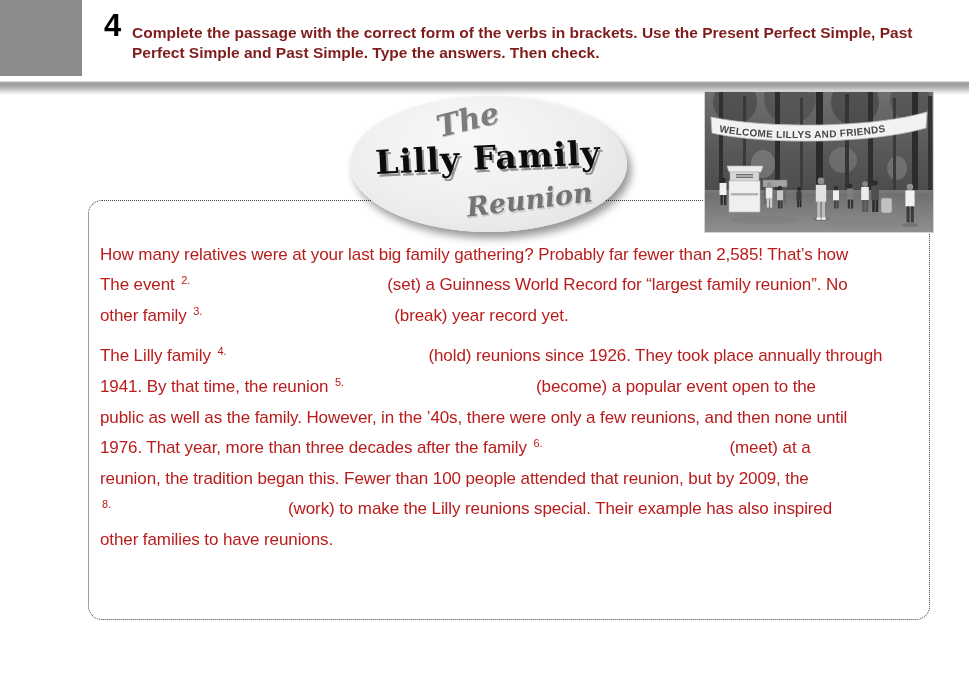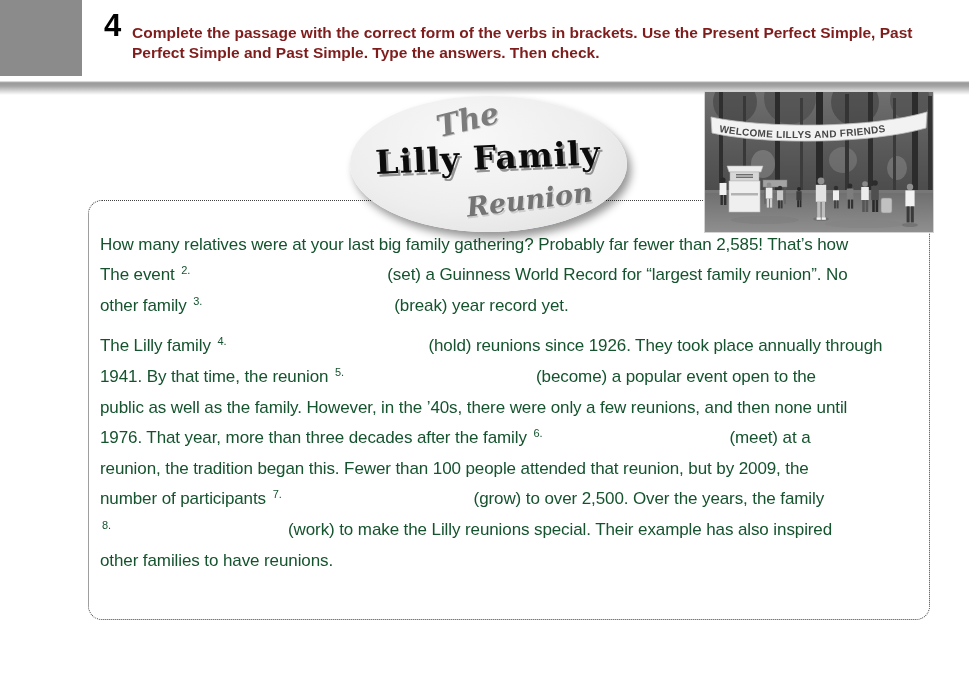--- a/index.html
+++ b/index.html
@@ -31,22 +31,22 @@
   .logo-sub{position:absolute;left:116px;top:88px;font-family:"DejaVu Serif",serif;
             font-style:italic;font-weight:bold;font-size:27px;color:#747474;
             transform:rotate(-7deg);text-shadow:1px 2px 0 #cccccc;}
 
   
   .photo{position:absolute;left:705px;top:92px;width:228px;height:140px;margin:0;
          box-shadow:0 0 0 1px #d2d2d2;}
   .photo svg{display:block;}
 
   
-  .passage{position:absolute;left:100px;top:230px;width:826px;
-           font-size:17px;line-height:30px;color:#14532d;letter-spacing:-0.1px;}
+  .passage{position:absolute;left:100px;top:240px;width:826px;
+           font-size:17px;line-height:30px;color:#b91c1c;letter-spacing:-0.1px;}
   .paragraph{margin:0 0 9px 0;}
   .pline{white-space:nowrap;}
   .supnum{font-size:11px;position:relative;top:-6px;margin:0 2px;}
   .blank{display:inline-block;height:22px;vertical-align:middle;cursor:text;}
 </style>
 </head>
 <body>
 
 <div class="page">
 
@@ -62,21 +62,20 @@
         <div class="pline"><span>How many relatives were at your last big family gathering? Probably far fewer than 2,585! That’s how</span></div>
         <div class="pline"><span>The event </span><span class="supnum">2.</span><span class="blank" role="textbox" style="width: 195px;"></span><span>(set) a Guinness World Record for “largest family reunion”. No</span></div>
         <div class="pline"><span>other family </span><span class="supnum">3.</span><span class="blank" role="textbox" style="width: 190px;"></span><span>(break) year record yet.</span></div>
       </div>
       <div class="paragraph">
         <div class="pline"><span>The Lilly family </span><span class="supnum">4.</span><span class="blank" role="textbox" style="width: 200px;"></span><span>(hold) reunions since 1926. They took place annually through</span></div>
         <div class="pline"><span>1941. By that time, the reunion </span><span class="supnum">5.</span><span class="blank" role="textbox" style="width: 190px;"></span><span>(become) a popular event open to the</span></div>
         <div class="pline"><span>public as well as the family. However, in the ’40s, there were only a few reunions, and then none until</span></div>
         <div class="pline"><span>1976. That year, more than three decades after the family </span><span class="supnum">6.</span><span class="blank" role="textbox" style="width: 185px;"></span><span>(meet) at a</span></div>
         <div class="pline"><span>reunion, the tradition began this. Fewer than 100 people attended that reunion, but by 2009, the</span></div>
-        <div class="pline"><span>number of participants </span><span class="supnum">7.</span><span class="blank" role="textbox" style="width: 190px;"></span><span>(grow) to over 2,500. Over the years, the family</span></div>
         <div class="pline"><span class="supnum">8.</span><span class="blank" role="textbox" style="width: 175px;"></span><span>(work) to make the Lilly reunions special. Their example has also inspired</span></div>
         <div class="pline"><span>other families to have reunions.</span></div>
       </div>
     </div>
 
   <div class="logo">
     <span class="logo-the">The</span>
     <span class="logo-main">Lilly Family</span>
     <span class="logo-sub">Reunion</span>
   </div>

